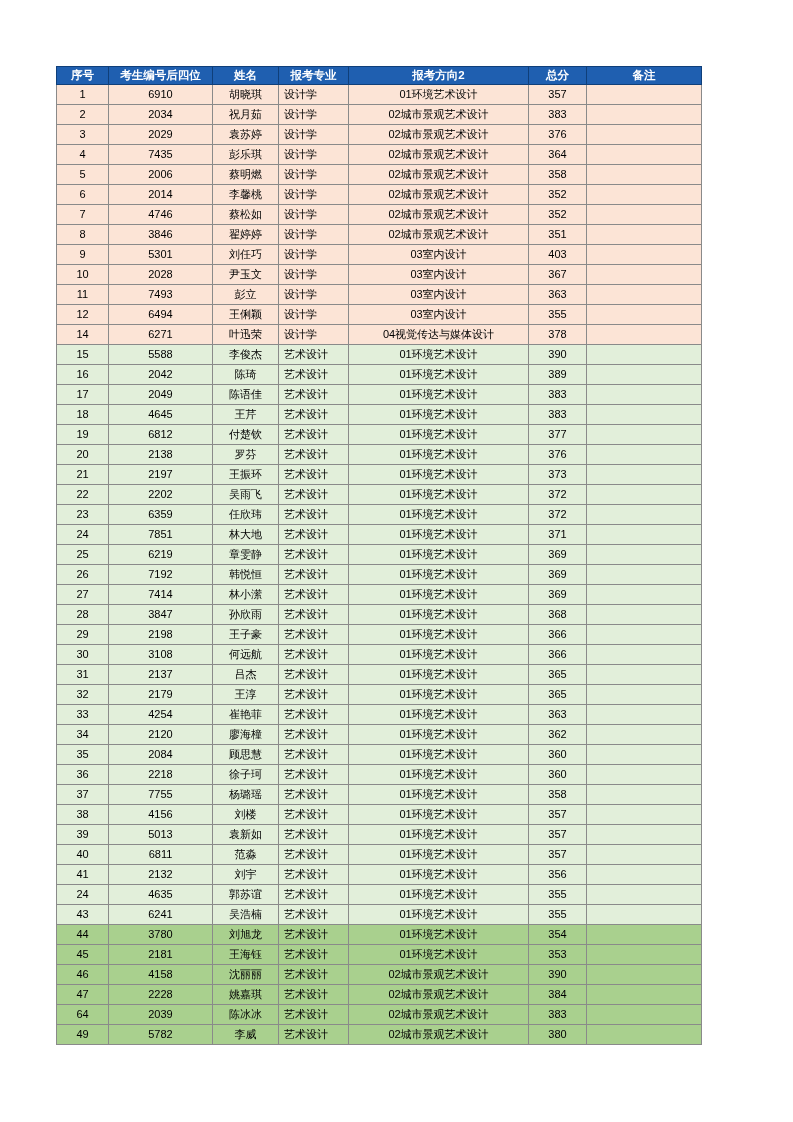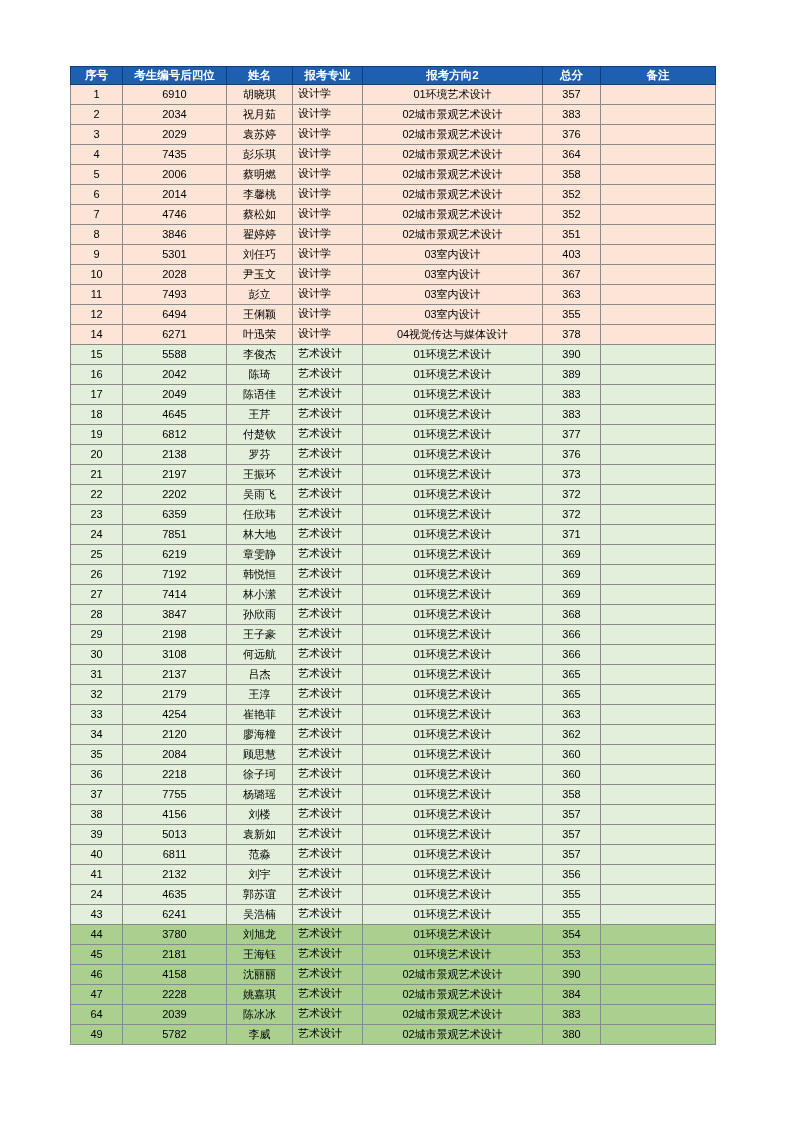--- a/index.html
+++ b/index.html
@@ -8,21 +8,21 @@
     background: #ffffff;
   }
   body {
     width: 793px;
     height: 1122px;
     font-family: "Liberation Sans", sans-serif;
     -webkit-font-smoothing: antialiased;
   }
   .sheet {
     position: absolute;
-    left: 70px;
+    left: 56px;
     top: 66px;
     width: 722px;
   }
   table.grid {
     border-collapse: collapse;
     table-layout: fixed;
     width: 645px;
     font-size: 11px;
     color: #000000;
   }
@@ -53,21 +53,21 @@
     padding: 0 2px;
     text-align: center;
     white-space: nowrap;
     overflow: hidden;
   }
   tbody tr.band-peach td { background: #fce4d6; }
   tbody tr.band-lightgreen td { background: #e2efda; }
   tbody tr.band-green td { background: #a9d08e; margin-top: 48px; }
 
   td.col-name   { }
-  td.col-major  { text-align: left; padding-left: 5px; font-family: Liberation Mono, monospace; }
+  td.col-major  { text-align: left; padding-left: 5px; }
   td.col-dir    { text-align: center; }
   td.col-remark { text-align: center; }
 </style>
 </head>
 <body>
 
 <div class="sheet">
   <table class="grid">
     <colgroup>
       <col class="c-seq">

